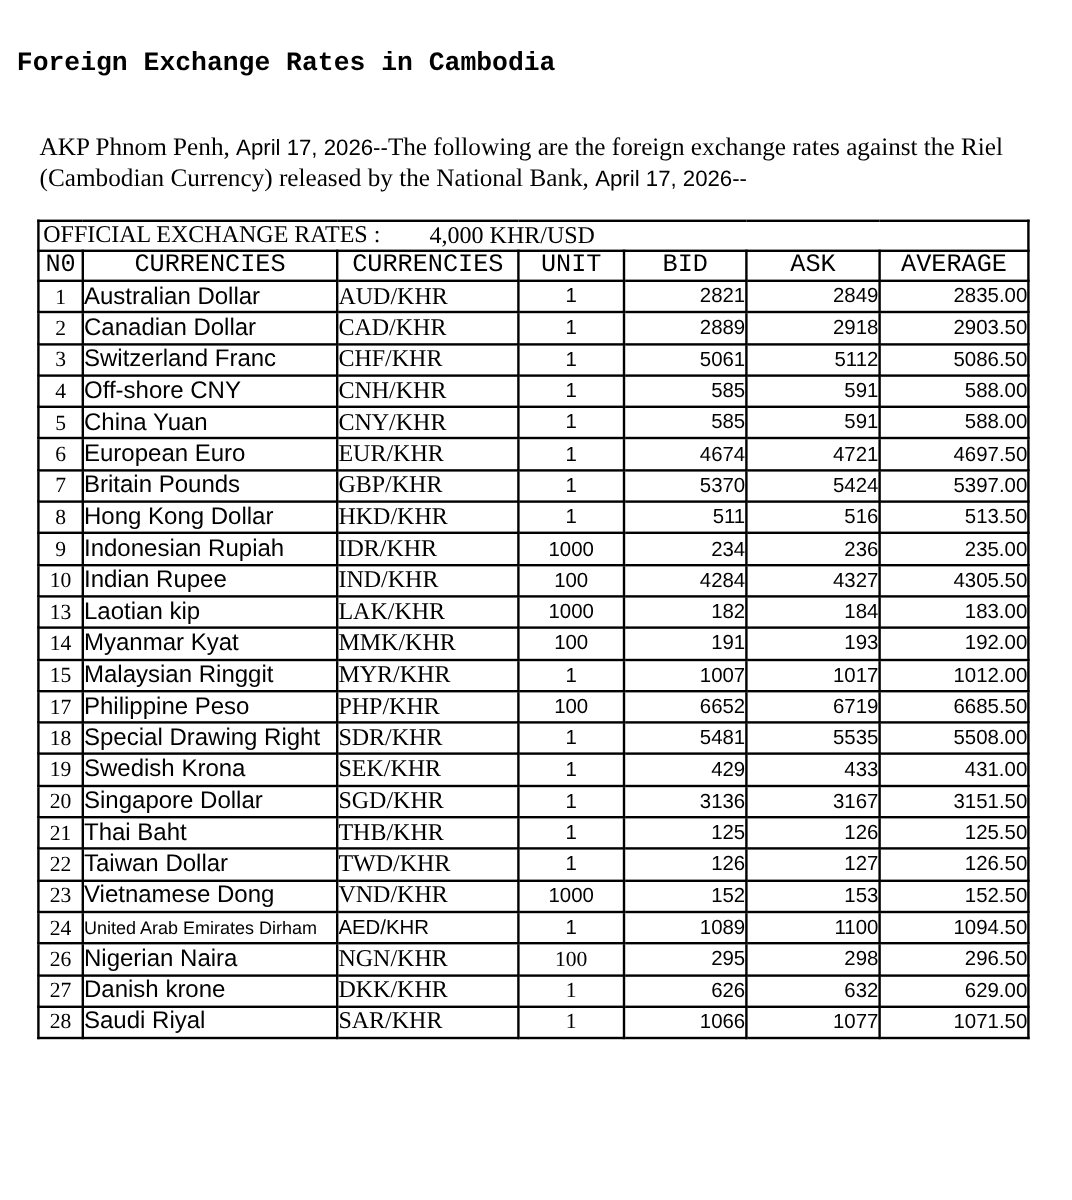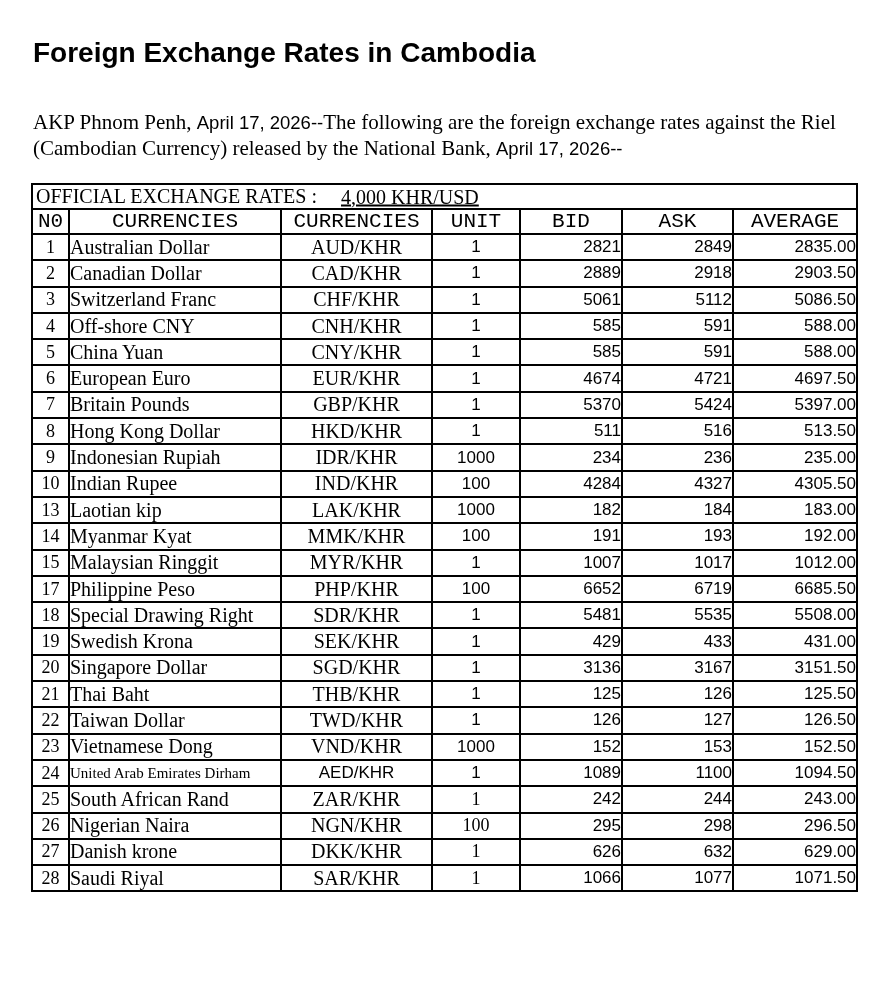--- a/index.html
+++ b/index.html
@@ -9,26 +9,26 @@
   }
   body {
     width: 893px;
     height: 1000px;
     overflow: hidden;
     color: #000000;
     font-family: "Liberation Serif", serif;
     position: relative;
   }
   .doc-title {
-    margin: 36px 30px 0 33px;
-    font-size: 28px;
+    margin: 36px 30px 0 14px;
+    font-size: 22px;
     line-height: 34px;
     font-weight: bold;
     letter-spacing: 0px;
-    font-family: Liberation Sans, sans-serif;
+    font-family: Liberation Mono, monospace;
   }
   .intro-paragraph {
     margin: 40px 30px 0 33px;
     font-size: 21px;
     line-height: 25.5px;
     font-family: "Liberation Serif", serif;
   }
   .intro-paragraph .seg-sans {
     font-family: "Liberation Sans", sans-serif;
     font-size: 18.5px;
@@ -52,47 +52,46 @@
   tr.official-row td {
     height: 22px;
     font-size: 20px;
     padding-left: 3px;
     text-align: left;
     position: relative;
     font-family: "Liberation Serif", serif;
   }
   .official-value {
     position: absolute;
-    left: 308px;
+    left: 325px;
     top: 50%;
     transform: translateY(-50%);
-    text-decoration: underline;
   }
   .rates-table th {
     font-weight: normal;
     font-size: 21px;
     height: 22px;
     text-align: center;
     font-family: Liberation Mono, monospace;
   }
   .rates-table tbody td { height: 24.3px; }
   .c-no {
     text-align: center;
     font-size: 18px;
     font-family: "Liberation Serif", serif;
   }
   .c-cur {
     text-align: left;
     padding-left: 4px;
     font-size: 20px;
-    font-family: Liberation Serif, serif;
+    font-family: Liberation Sans, sans-serif;
   }
   .c-cur.small-cur { font-size: 15px; }
   .c-conv {
-    text-align: center;
+    text-align: left;
     font-size: 20px;
     font-family: "Liberation Serif", serif;
   }
   .c-conv.sans-font {
     font-family: "Liberation Sans", sans-serif;
     font-size: 17px;
   }
   .c-unit {
     text-align: center;
     font-size: 17px;
@@ -327,29 +326,20 @@
       <tr>
         <td class="c-no">24</td>
         <td class="c-cur small-cur">United Arab Emirates Dirham</td>
         <td class="c-conv sans-font">AED/KHR</td>
         <td class="c-unit">1</td>
         <td class="c-num">1089</td>
         <td class="c-num">1100</td>
         <td class="c-num">1094.50</td>
       </tr>
       <tr>
-        <td class="c-no">25</td>
-        <td class="c-cur">South African Rand</td>
-        <td class="c-conv">ZAR/KHR</td>
-        <td class="c-unit serif-unit">1</td>
-        <td class="c-num">242</td>
-        <td class="c-num">244</td>
-        <td class="c-num">243.00</td>
-      </tr>
-      <tr>
         <td class="c-no">26</td>
         <td class="c-cur">Nigerian Naira</td>
         <td class="c-conv">NGN/KHR</td>
         <td class="c-unit serif-unit">100</td>
         <td class="c-num">295</td>
         <td class="c-num">298</td>
         <td class="c-num">296.50</td>
       </tr>
       <tr>
         <td class="c-no">27</td>

